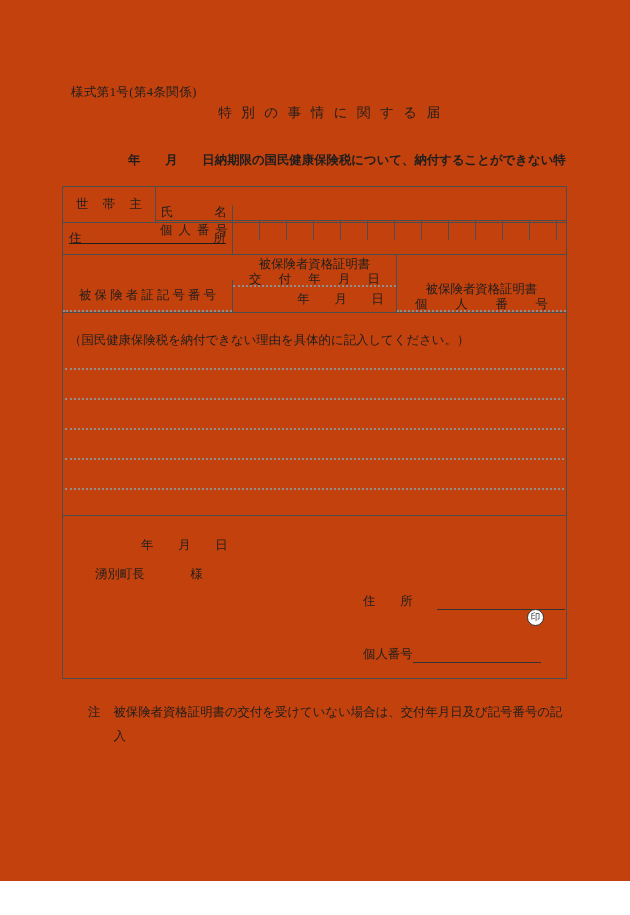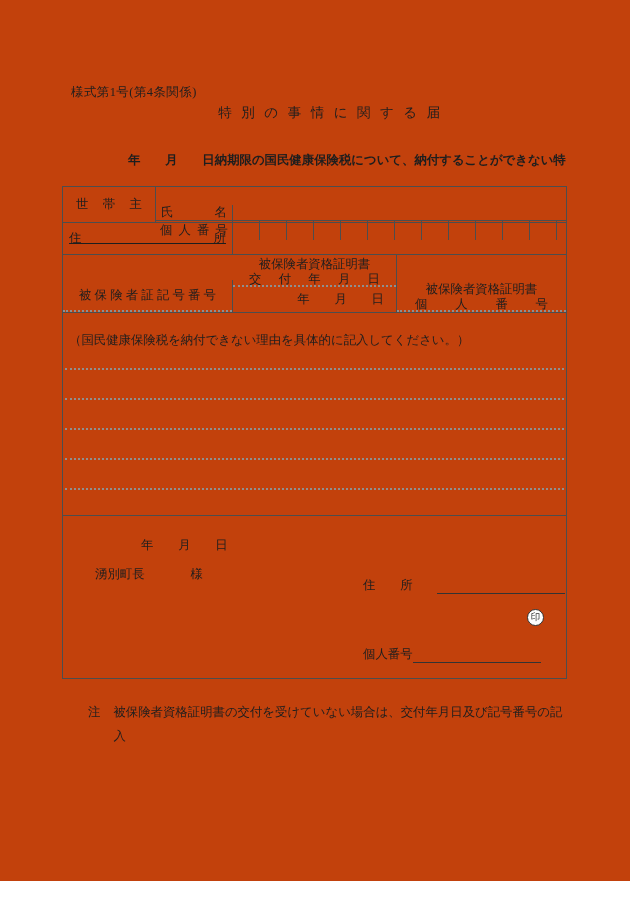--- a/index.html
+++ b/index.html
@@ -74,21 +74,21 @@
   .rline:nth-child(3) { top: 115px; }
   .rline:nth-child(4) { top: 145px; }
   .rline:nth-child(5) { top: 175px; }
 
   
   .sigbox { position: relative; flex: 1; }
   .sig-date { left: 78px; top: 21px; }
   .sig-addressee { left: 32px; top: 50px; }
   .sig-honorific { margin-left: 46px; }
   .sig-field { position: absolute; left: 300px; display: flex; align-items: flex-end; }
-  .sf-address { top: 61px; gap: 24px; }
+  .sf-address { top: 77px; gap: 24px; }
   .sf-name    { top: 97px; }
   .sf-pn      { top: 130px; }
   .fline { width: 128px; border-bottom: 1px solid #333; height: 15px; }
   .seal {
     position: absolute; left: 464px; top: 93px;
     width: 17px; height: 17px; border: 1px solid #333; border-radius: 50%;
     display: flex; align-items: center; justify-content: center;
     font-size: 9.5px; color: #333; background: #fdfdfd;
   }
 

